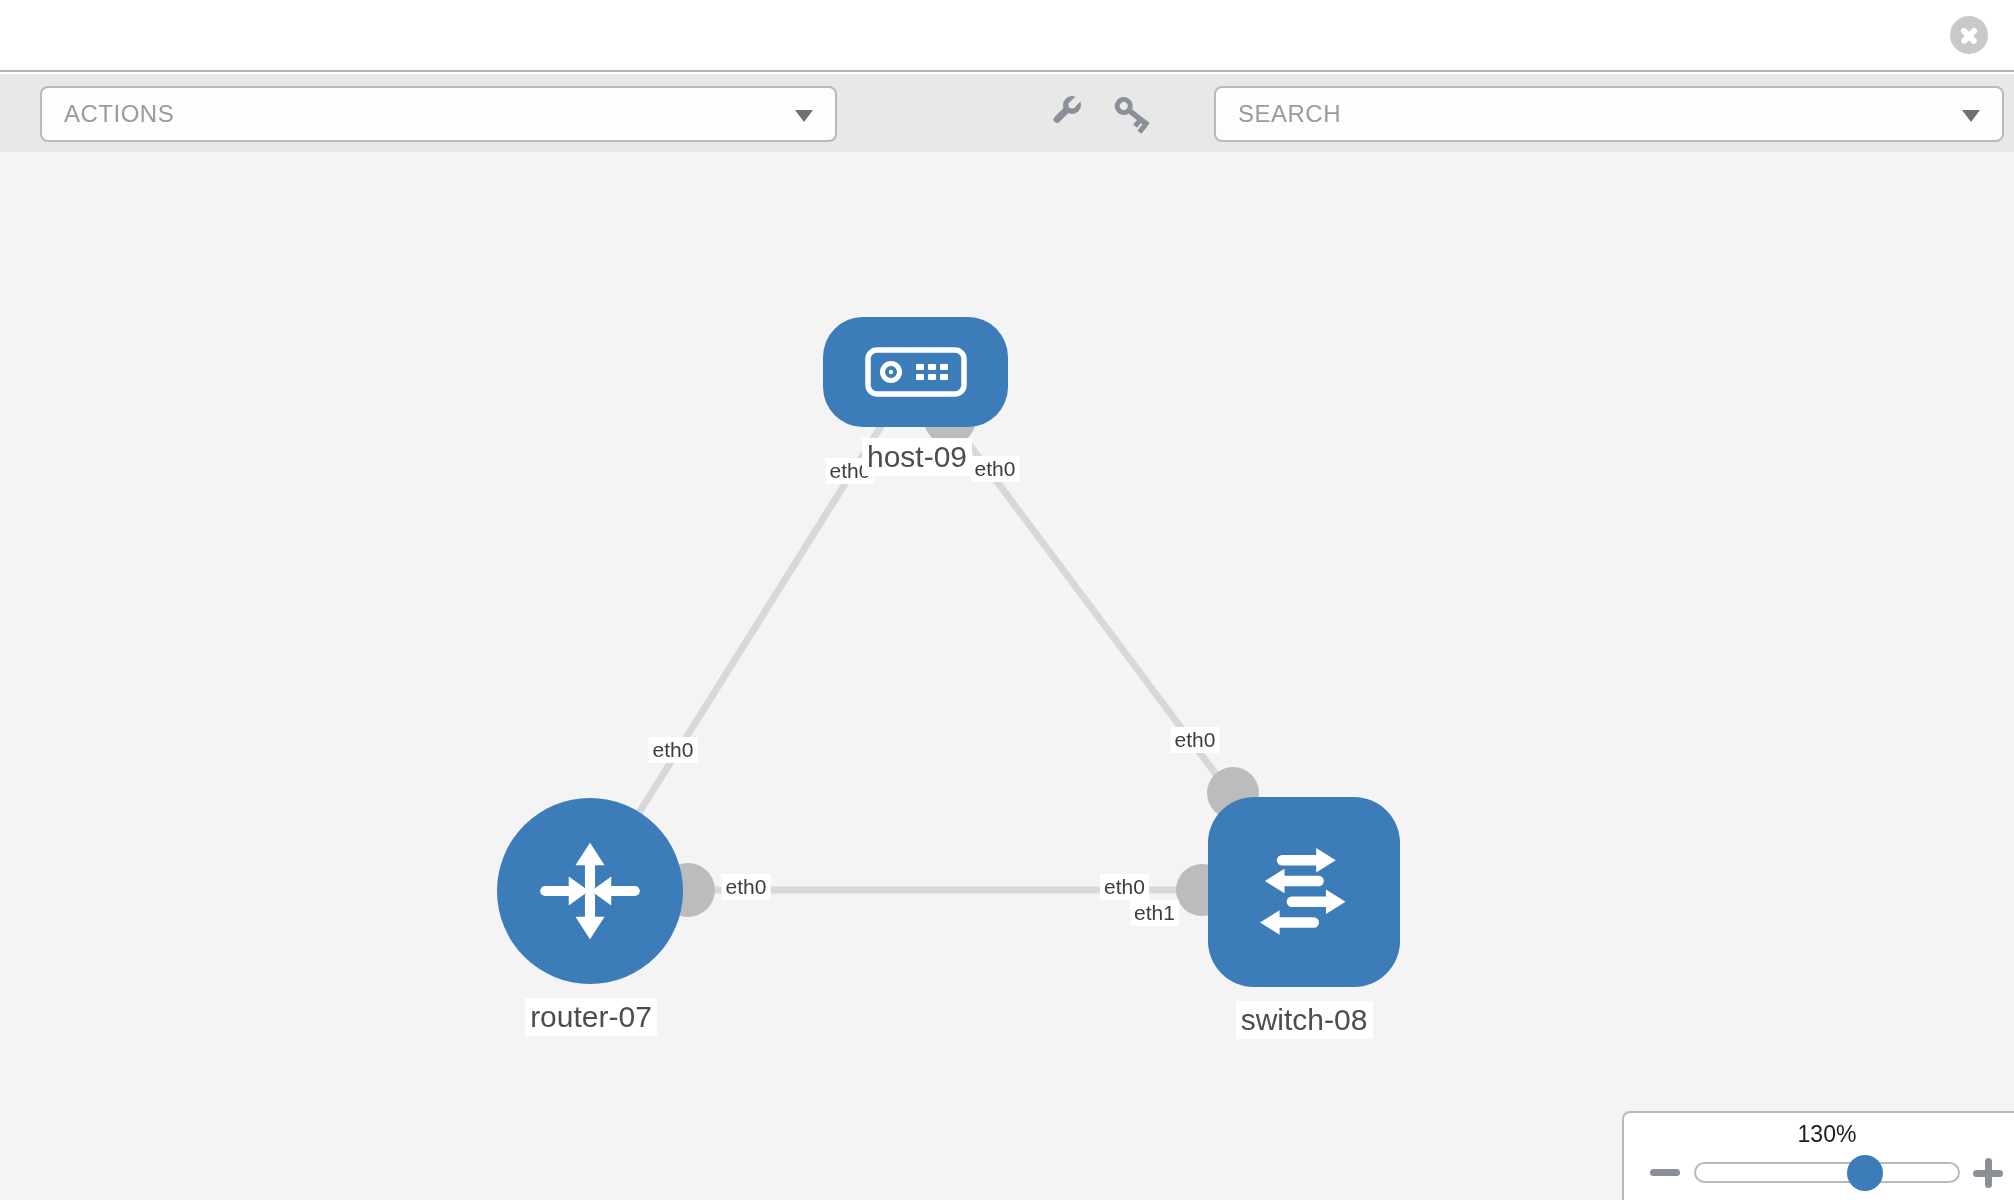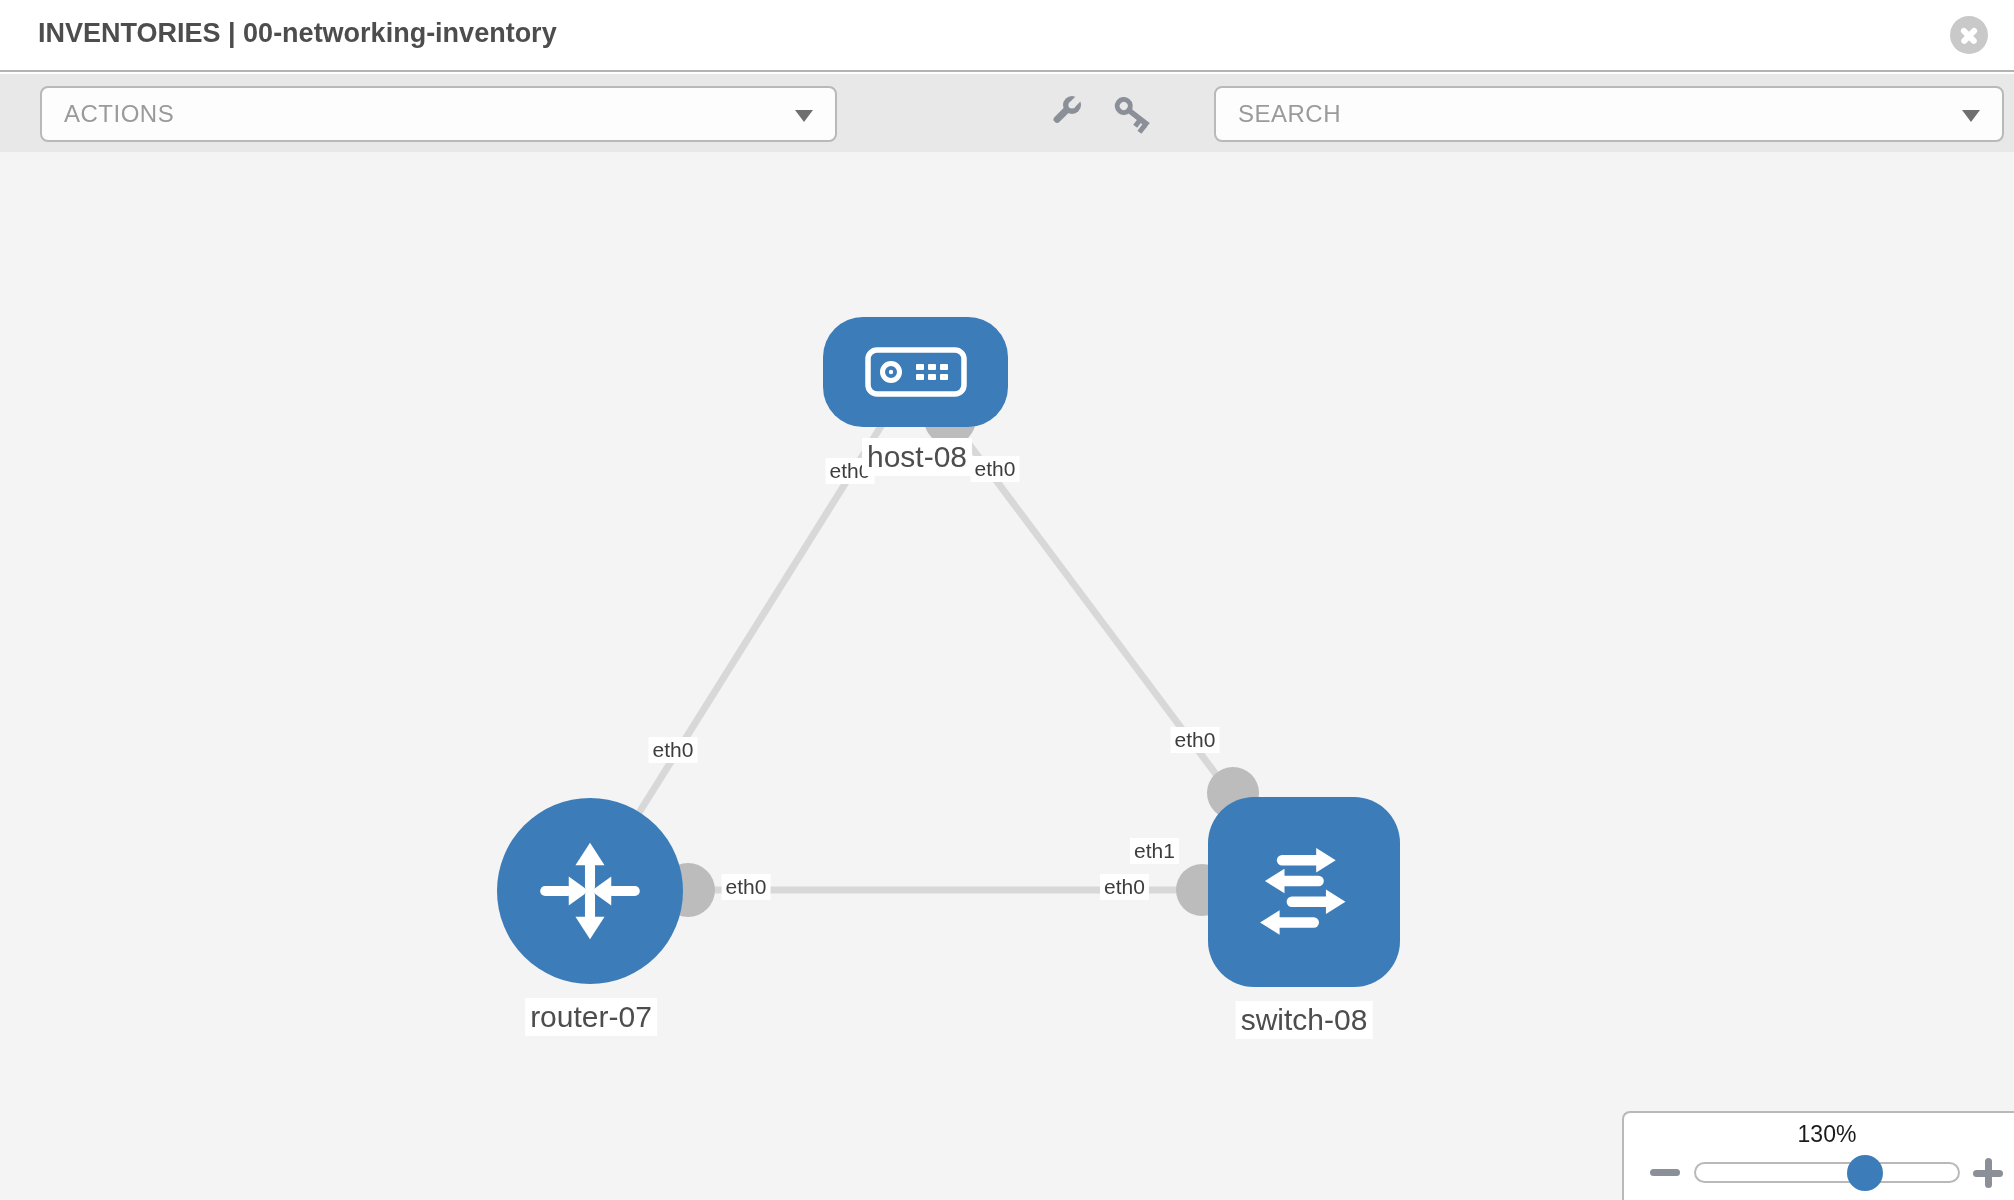--- a/index.html
+++ b/index.html
@@ -69,21 +69,20 @@
     background:#8a8f98; border-radius:3.5px; }
   .zoom-plus .pv { position:absolute; left:11.5px; top:0; width:7px; height:30px;
     background:#8a8f98; border-radius:3.5px; }
 </style>
 </head>
 <body>
 
 <div class="app">
 
   <div class="header">
-    <div class="title">INVENTORIES | 00-networking-inventory</div>
     <div class="close-btn">
       <span class="bar b1"></span>
       <span class="bar b2"></span>
     </div>
   </div>
 
   <div class="toolbar">
     <div class="select-box actions-box">
       <span class="sel-text">ACTIONS</span>
       <span class="caret"></span>
@@ -166,23 +165,23 @@
         </g>
       </svg>
     </div>
 
     <div class="iface-label centered" style="left:850px; top:306px;">eth0</div>
     <div class="iface-label centered" style="left:995px; top:304px;">eth0</div>
     <div class="iface-label centered" style="left:673px; top:585px;">eth0</div>
     <div class="iface-label centered" style="left:1195px; top:575px;">eth0</div>
     <div class="iface-label centered" style="left:746px; top:722px;">eth0</div>
     <div class="iface-label" style="left:1100px; top:722px;">eth0</div>
-    <div class="iface-label" style="left:1130px; top:686px;">eth1</div>
+    <div class="iface-label" style="left:1130px; top:748px;">eth1</div>
 
-    <div class="node-label" style="left:917px; top:286px;">host-08</div>
+    <div class="node-label" style="left:917px; top:286px;">host-09</div>
     <div class="node-label" style="left:591px; top:846px;">router-07</div>
     <div class="node-label" style="left:1304px; top:849px;">switch-08</div>
 
     <div class="zoom-panel">
       <div class="zoom-level">130%</div>
       <div class="zoom-minus"></div>
       <div class="zoom-track"></div>
       <div class="zoom-knob"></div>
       <div class="zoom-plus">
         <span class="ph"></span>

